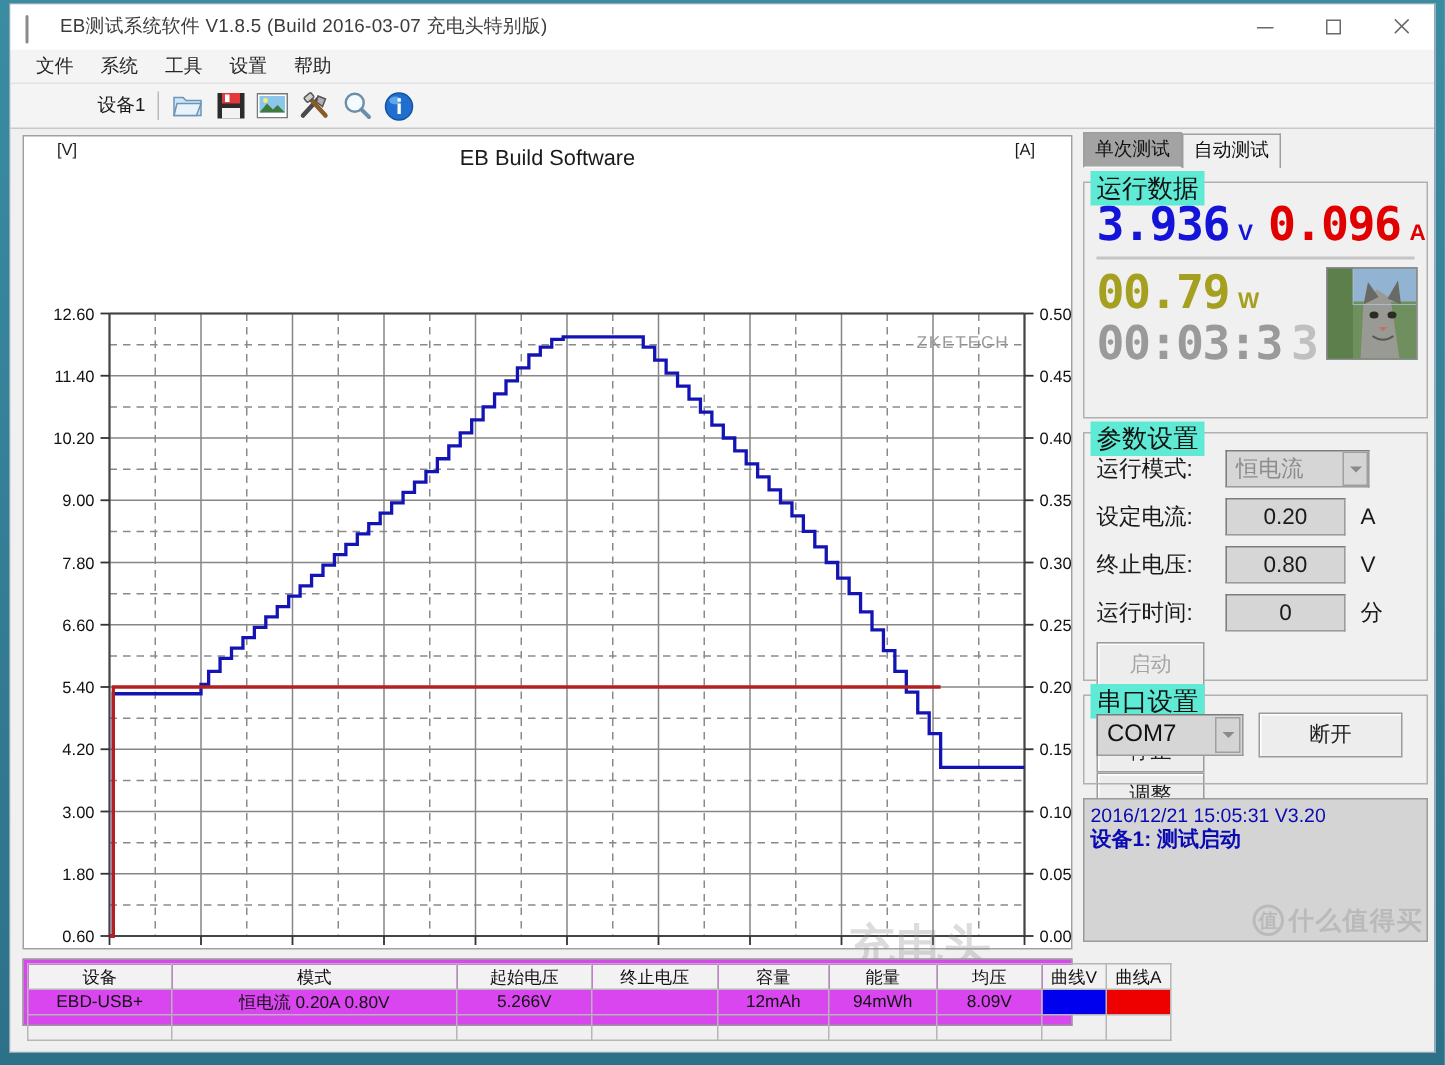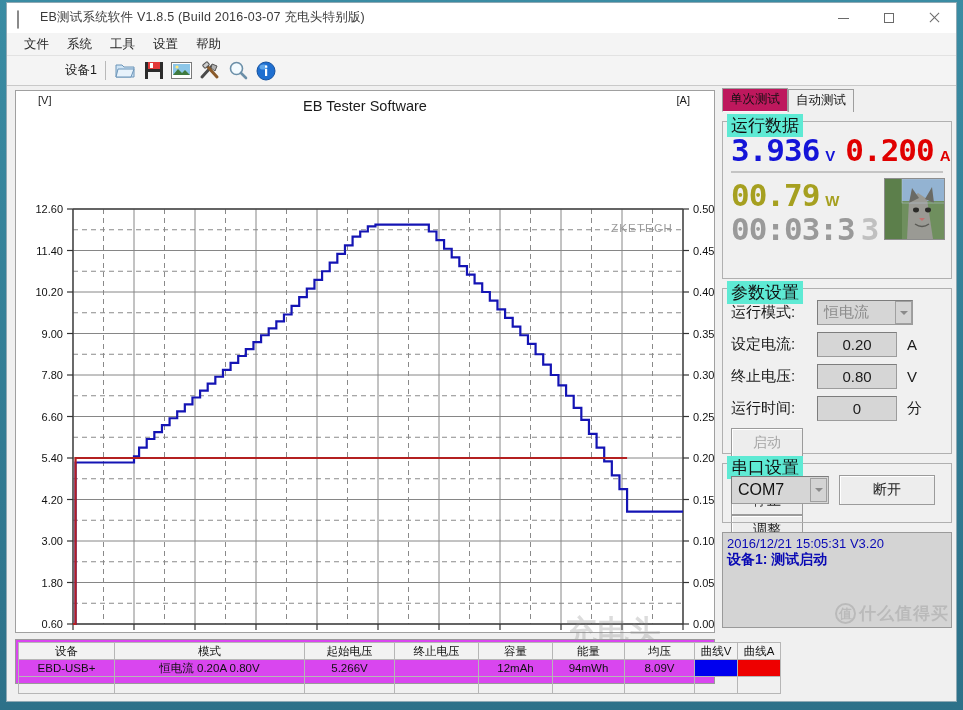--- a/index.html
+++ b/index.html
@@ -141,21 +141,21 @@
   
   .right-panel {
     position: absolute; left: 715px; top: 4px; width: 230px; height: 606px;
   }
   .tabs { display: flex; align-items: flex-end; height: 22px; position: relative; }
   .tab {
     font-size: 12.5px; padding: 2px 7px 3px 7px; color: #111;
     border: 1px solid #9e9e9e; border-bottom: none; background: #f0f0f0;
     position: relative; top: 0;
   }
-  .tab.active { background: #be185d; font-weight: normal; border-bottom: 1px solid #f7f7f7; z-index: 2; }
+  .tab.active { background: #a3a3a3; font-weight: normal; border-bottom: 1px solid #f7f7f7; z-index: 2; }
 
   .group {
     border: 1px solid #b0b0b0; margin-top: 9px; position: relative;
     padding: 11px 8px 9px 8px; background: transparent;
   }
   .group > .legend {
     position: absolute; top: -8px; left: 4px; background: #5eead4;
     padding: 0 4px; font-size: 17px; color: #111;
   }
 
@@ -320,21 +320,21 @@
           <ellipse cx="7.5" cy="6" rx="4" ry="2.6" fill="#6fb4f0" opacity=".8"></ellipse>
           <rect x="9" y="8" width="2.2" height="7" fill="#ffffff"></rect>
           <rect x="9" y="4.5" width="2.2" height="2.2" fill="#ffffff"></rect>
         </svg>
       </div>
     </div>
 
     <div class="body-area">
 
       <div class="chart-wrap">
-        <div class="chart-title">EB Tester Software</div>
+        <div class="chart-title">EB Build Software</div>
         <div class="axis-unit-left">[V]</div>
         <div class="axis-unit-right">[A]</div>
 
         <svg class="plot-svg" id="plot" width="700" height="541">
             <rect x="57" y="118" width="610" height="415" fill="#ffffff"></rect>
             <line x1="57" y1="138.75" x2="667" y2="138.75" stroke="#8a8a8a" stroke-width="1" stroke-dasharray="5,4"></line>
             <line x1="57" y1="180.25" x2="667" y2="180.25" stroke="#8a8a8a" stroke-width="1" stroke-dasharray="5,4"></line>
             <line x1="57" y1="221.75" x2="667" y2="221.75" stroke="#8a8a8a" stroke-width="1" stroke-dasharray="5,4"></line>
             <line x1="57" y1="263.25" x2="667" y2="263.25" stroke="#8a8a8a" stroke-width="1" stroke-dasharray="5,4"></line>
             <line x1="57" y1="304.75" x2="667" y2="304.75" stroke="#8a8a8a" stroke-width="1" stroke-dasharray="5,4"></line>
@@ -515,21 +515,21 @@
           <div class="tab active">单次测试</div>
           <div class="tab">自动测试</div>
         </div>
 
         <div class="group" style="height:158px">
           <div class="legend">运行数据</div>
 
           <div class="digi-row">
             <span class="digi digi-v">3.936</span>
             <span class="digi-unit digi-v">V</span>
-            <span class="digi digi-a" style="margin-left:4px">0.200</span>
+            <span class="digi digi-a" style="margin-left:4px">0.096</span>
             <span class="digi-unit digi-a">A</span>
           </div>
 
           <div class="digi-sep"></div>
 
           <div class="wh-row">
             <div>
               <div class="digi-row">
                 <span class="digi digi-w">00.79</span>
                 <span class="digi-unit digi-w">W</span>

